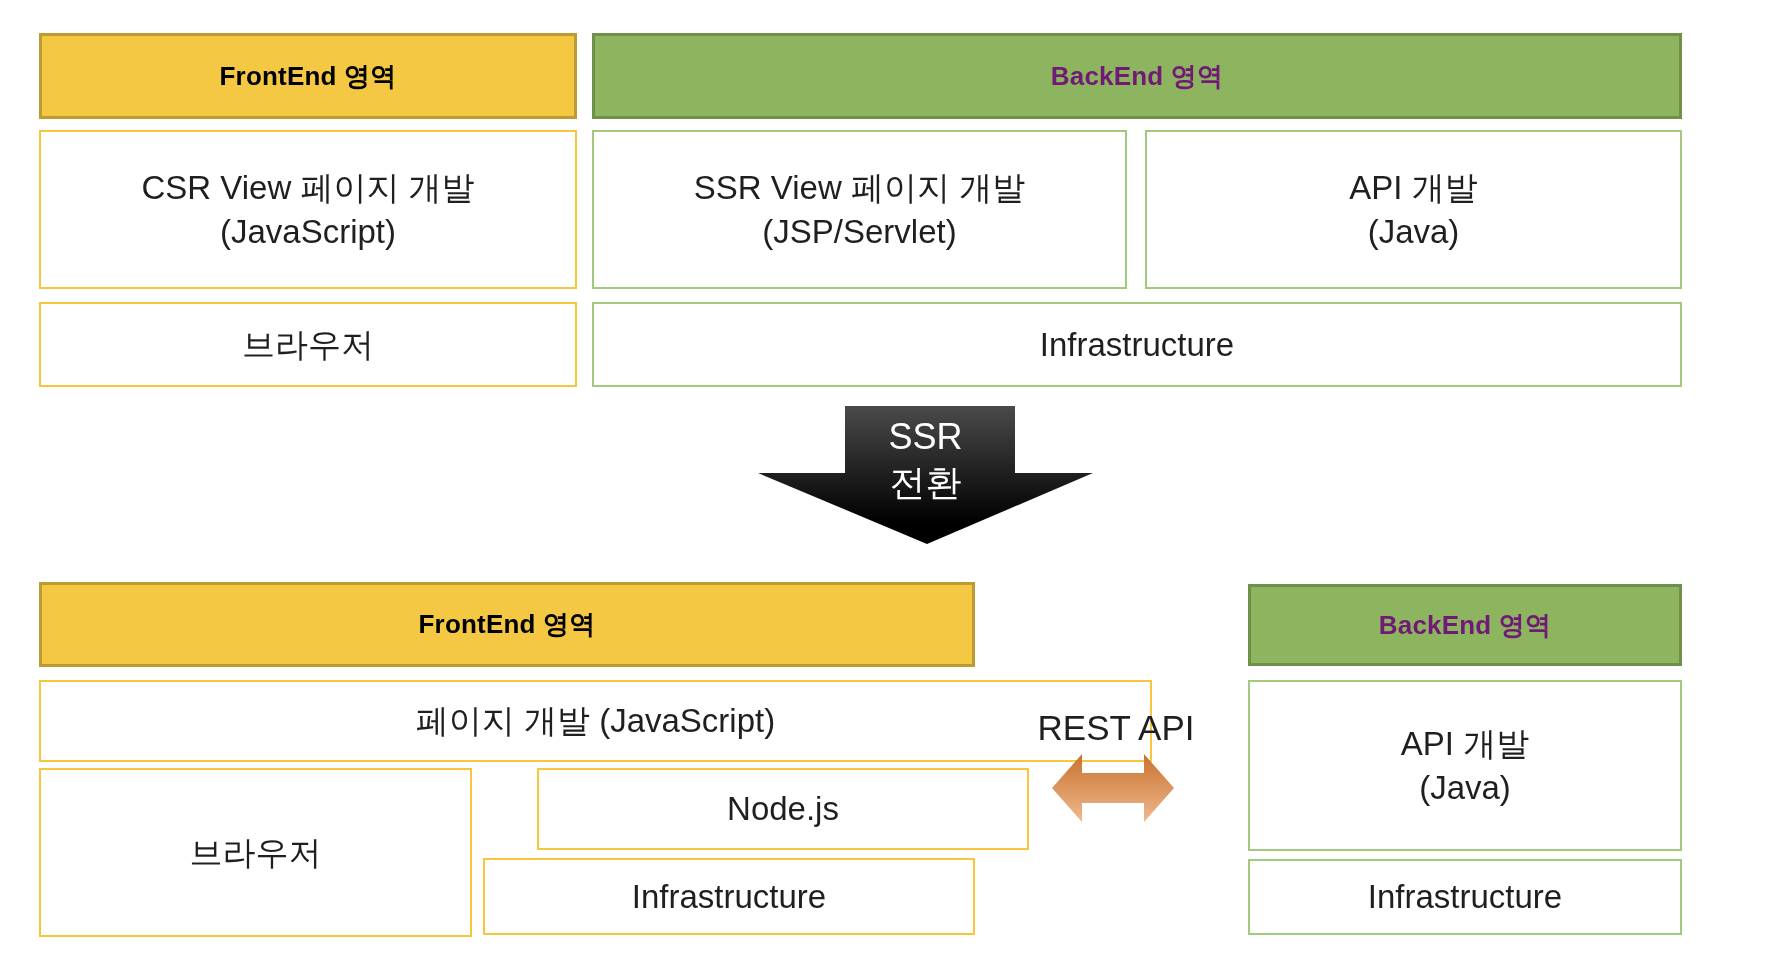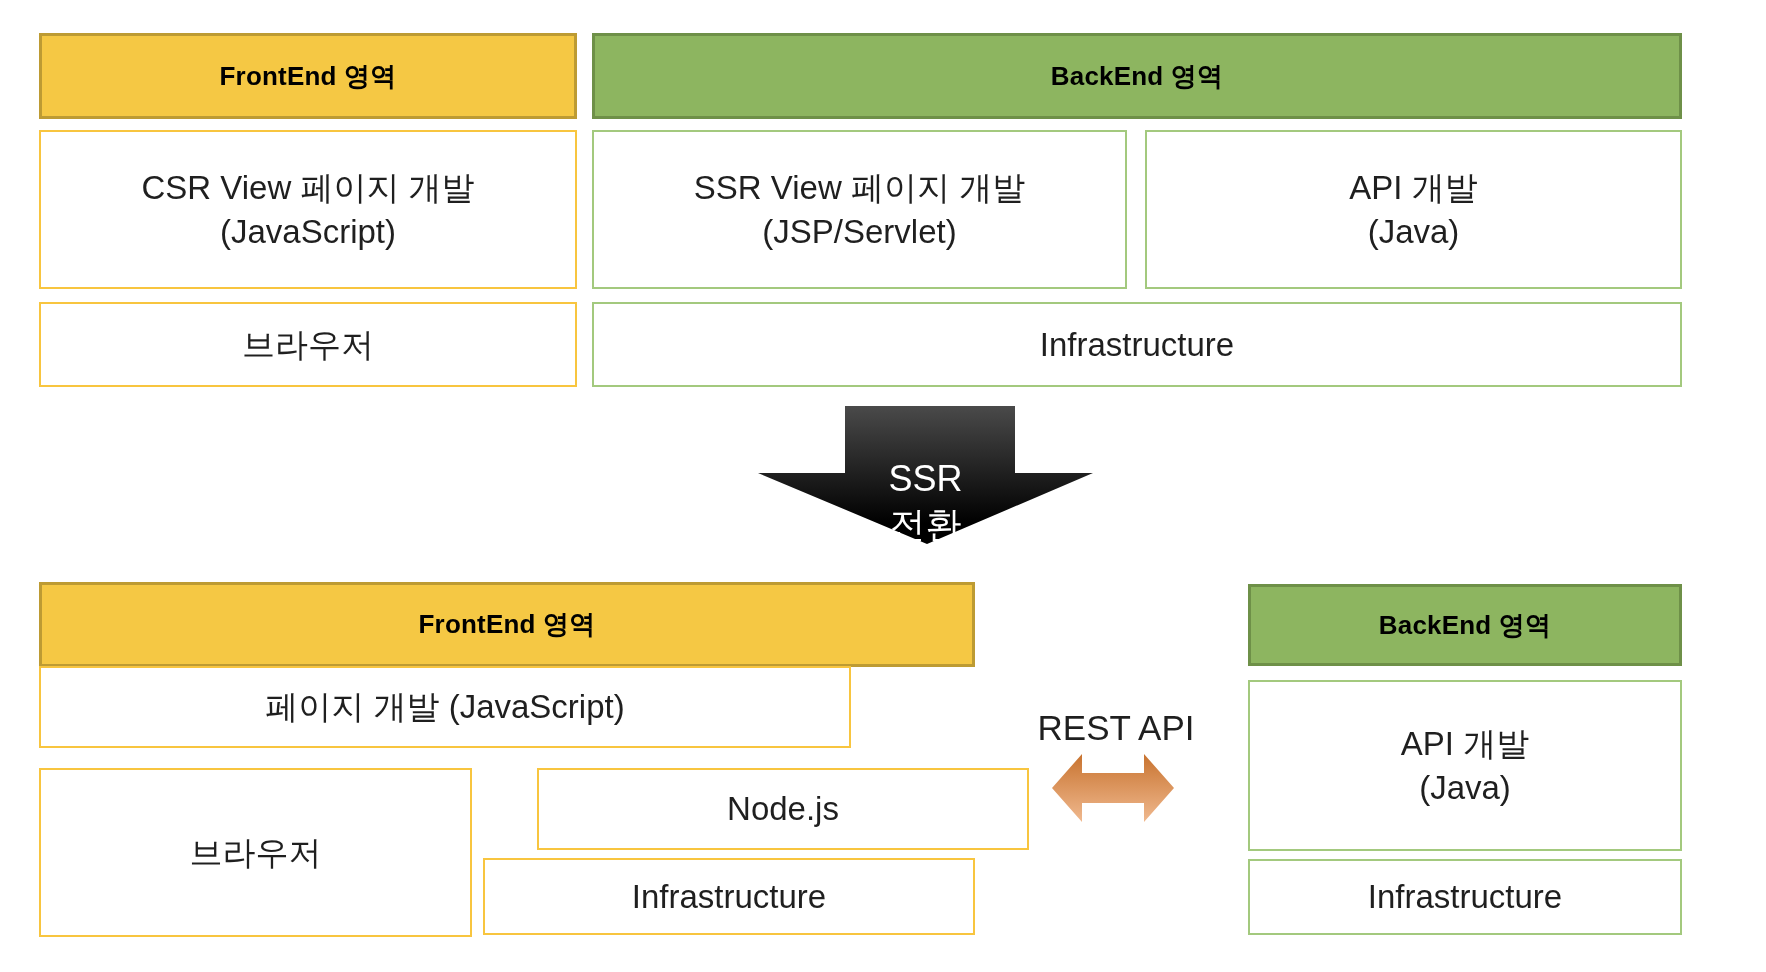--- a/index.html
+++ b/index.html
@@ -7,28 +7,27 @@
     position:relative; width:1766px; height:972px; background:#ffffff;
     font-family:"Liberation Sans","DejaVu Sans",sans-serif; overflow:hidden;
   }
   .cell {
     position:absolute; display:flex; align-items:center; justify-content:center;
     text-align:center; white-space:pre-line; box-sizing:border-box;
     font-size:33px; color:#1f1f1f; line-height:1.32;
   }
   .hdr { font-size:26px; font-weight:bold; letter-spacing:0.2px; }
   .hdr-yellow { background:#F5C844; border:3px solid #BD9B33; color:#000000; }
-  .hdr-green  { background:#8DB560; border:3px solid #6E9048; color:#000000; }
+  .hdr-green  { background:#8DB560; border:3px solid #6E9048; color:#701a75; }
   .box-yellow { background:#ffffff; border:2px solid #F8C53F; }
   .box-green  { background:#ffffff; border:2px solid #A3C97E; }
   .arrow-label {
     position:absolute; display:flex; flex-direction:column; align-items:center;
     color:#ffffff; font-size:36px; line-height:1.28; white-space:pre-line;
     text-align:center;
-    margin-top:42px;
   }
   .rest-label {
     position:absolute; font-size:35px; color:#1f1f1f; text-align:center;
   }
   svg { position:absolute; display:block; }
 </style>
 </head>
 <body>
 
 <div id="stage">
@@ -57,21 +56,21 @@
         <stop offset="0.85" stop-color="#000000"></stop>
       </linearGradient>
     </defs>
     <polygon points="87,0 257,0 257,67 335,67 169,138 0,67 87,67" fill="url(#blackGrad)"></polygon>
   </svg>
   <div class="arrow-label" style="left:758px; top:414px; width:335px;">SSR
 전환</div>
 
   <div class="cell hdr hdr-yellow" style="left:39px; top:582px; width:936px; height:85px;">FrontEnd 영역</div>
 
-  <div class="cell box-yellow" style="left:39px; top:666px; width:812px; height:82px;">페이지 개발 (JavaScript)</div>
+  <div class="cell box-yellow" style="left:39px; top:680px; width:1113px; height:82px;">페이지 개발 (JavaScript)</div>
 
   <div class="cell box-yellow" style="left:39px; top:768px; width:433px; height:169px;">브라우저</div>
 
   <div class="cell box-yellow" style="left:505px; top:768px; width:492px; height:82px;margin-left:32px;">Node.js</div>
 
   <div class="cell box-yellow" style="left:483px; top:858px; width:492px; height:77px;">Infrastructure</div>
 
   <div class="rest-label" style="left:1036px; top:708px; width:160px;">REST API</div>
 
   <svg style="left:1052px; top:748px;" width="122" height="80" viewBox="0 0 122 80">

